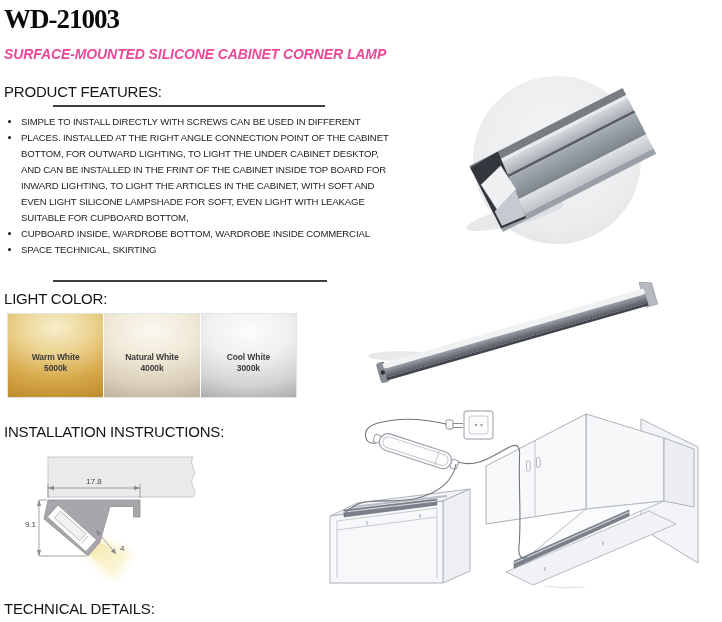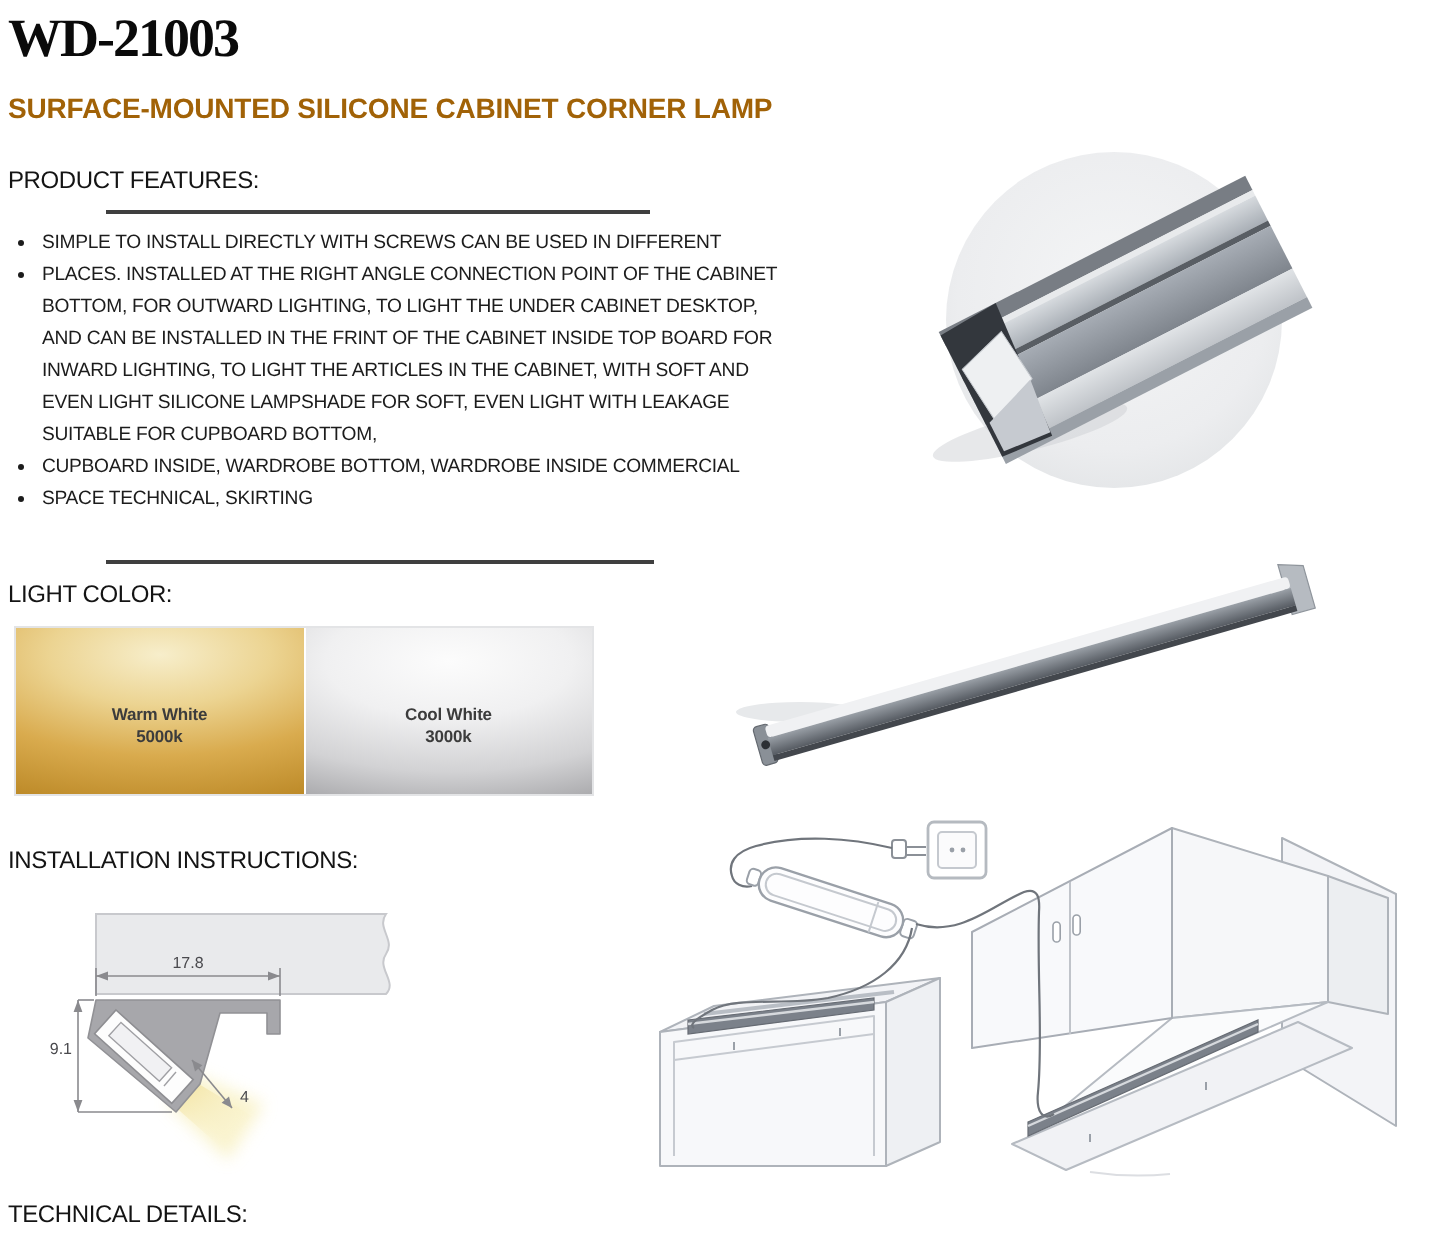--- a/index.html
+++ b/index.html
@@ -1,21 +1,21 @@
 <!DOCTYPE html>
 <html><head>
 <meta charset="utf-8">
 <style>
   html,body{margin:0;padding:0;background:#fff;}
   #canvas{position:relative;width:722px;height:622px;background:#fff;overflow:hidden;
           font-family:"Liberation Sans", sans-serif;color:#111;}
   .abs{position:absolute;}
   .page-title{left:4px;top:4px;font-size:27px;font-weight:700;letter-spacing:-1px;color:#0a0a0a;z-index:2;font-family:Liberation Serif, serif;}
-  .page-subtitle{left:4px;top:46px;font-size:14px;font-weight:700;letter-spacing:-0.1px;color:#a16207;z-index:2;}
-  .sec-heading{font-size:12px;font-weight:400;letter-spacing:-0.2px;color:#141414;z-index:2;}
+  .page-subtitle{left:4px;top:46px;font-size:14px;font-weight:700;letter-spacing:-0.1px;color:#ec4899;z-index:2;font-style:italic;}
+  .sec-heading{font-size:15px;font-weight:400;letter-spacing:-0.2px;color:#141414;z-index:2;}
   .h-features{left:4px;top:83px;}
   .h-lightcolor{left:4px;top:290px;}
   .h-install{left:4px;top:423px;}
   .h-technical{left:4px;top:600px;}
   .rule{height:2px;background:#3f3f3f;z-index:1;}
   .rule1{left:53px;top:105px;width:272px;}
   .rule2{left:53px;top:280px;width:274px;}
   .features{left:4px;top:114px;width:394px;z-index:2;}
   .features ul{margin:0;padding:0 0 0 17px;list-style:disc;}
   .features li{font-size:9.6px;line-height:16px;letter-spacing:-0.15px;color:#1c1c1c;}
@@ -88,20 +88,24 @@
   </svg>
 
   <div class="abs rule rule2"></div>
   <div class="abs sec-heading h-lightcolor">LIGHT COLOR:</div>
 
   <div class="abs swatches">
     <div class="swatch sw-warm">
       <div class="lbl"><span>Warm White</span><br>
       <span>5000k</span></div>
     </div>
+    <div class="swatch sw-natural">
+      <div class="lbl"><span>Natural White</span><br>
+      <span>4000k</span></div>
+    </div>
     <div class="swatch sw-cool">
       <div class="lbl"><span>Cool White</span><br>
       <span>3000k</span></div>
     </div>
   </div>
 
   <svg style="left:350px;top:270px" width="330" height="130" viewBox="350 270 330 130">
     <defs>
       <linearGradient id="barG" x1="0" y1="0" x2="0" y2="1">
         <stop offset="0" stop-color="#9aa0a7"></stop>

